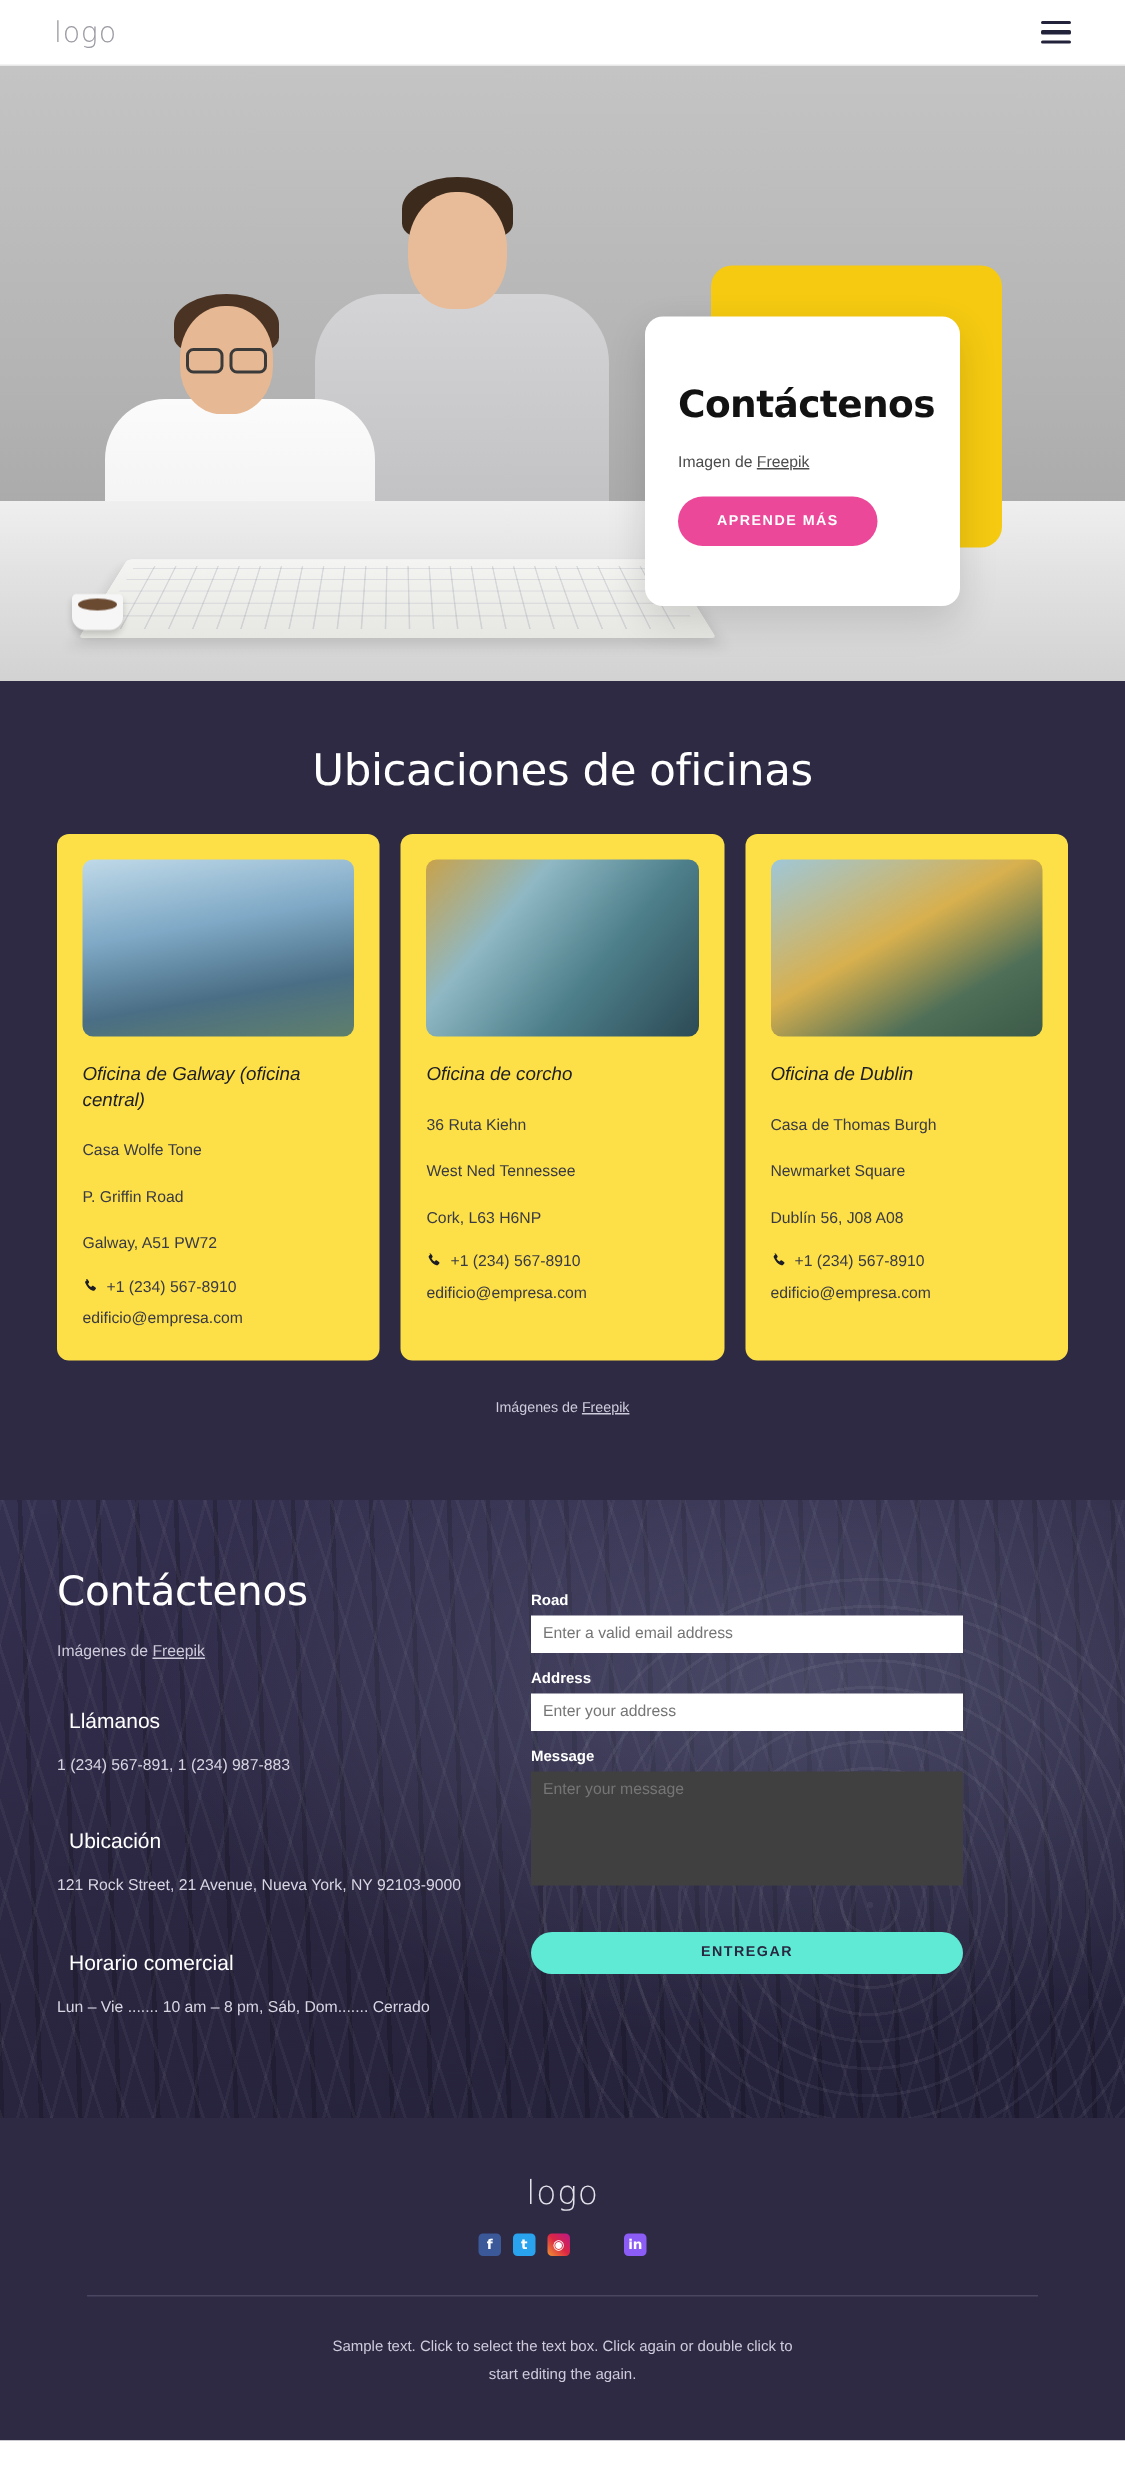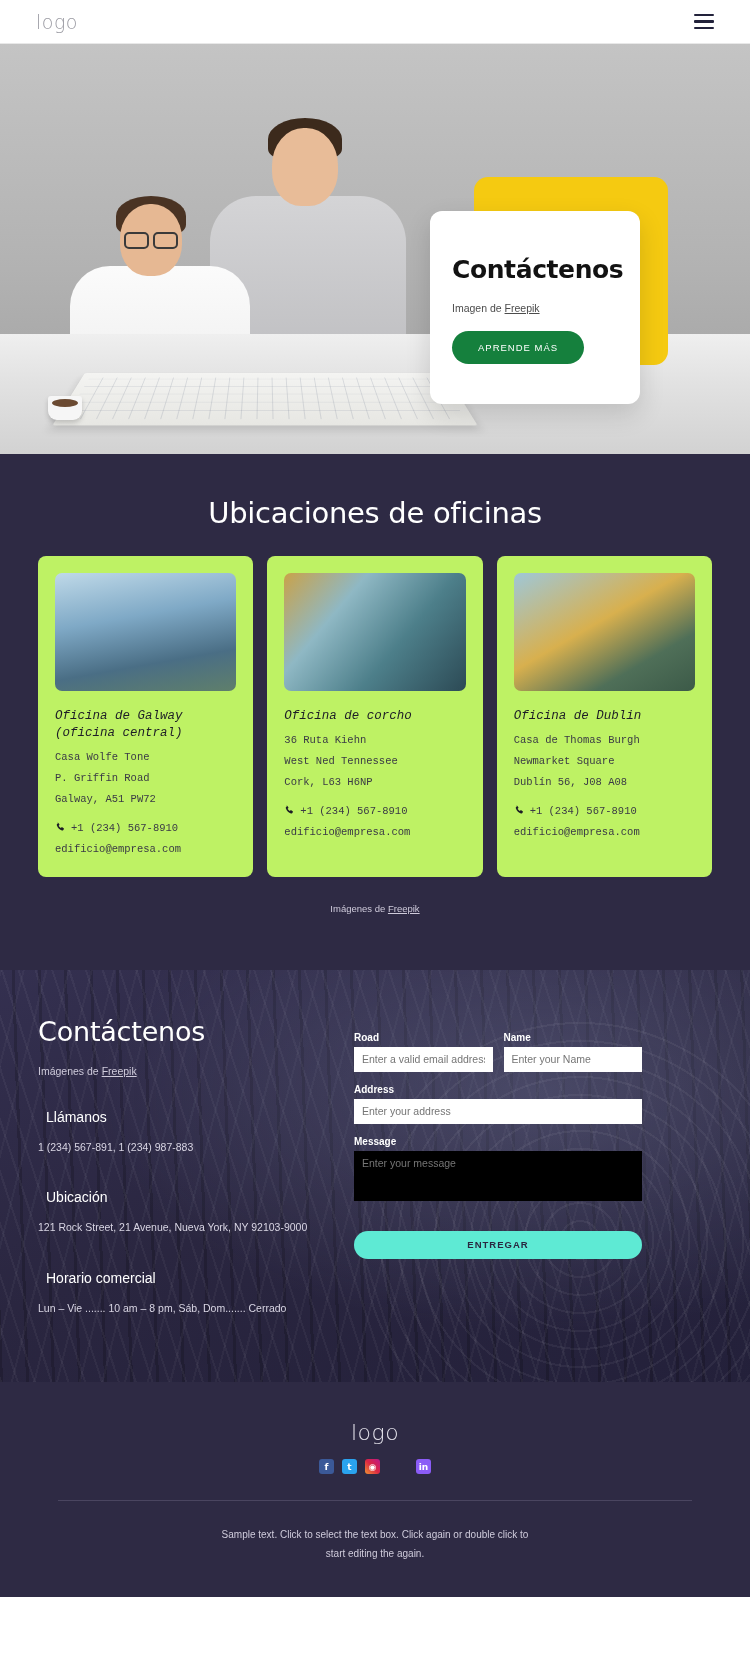--- a/index.html
+++ b/index.html
@@ -78,48 +78,48 @@
     background:#ffffff; border-radius:12px; padding:44px 22px 0;
     box-shadow:0 10px 26px rgba(0,0,0,.14);
   }
   .hero-title {
     font-size:25px; font-weight:700; color:#121212; letter-spacing:-.4px;
     font-family:"DejaVu Sans", sans-serif;
   }
   .hero-credit { font-size:10.5px; color:#4c4c4c; margin-top:18px; }
   .hero-credit a { color:#4c4c4c; text-decoration:underline; }
   .btn-dark {
-    display:inline-block; margin-top:17px; background:#15803d; color:#fff;
-    font-size:9.5px; font-weight:400; letter-spacing:1px; padding:11px 26px;
+    display:inline-block; margin-top:17px; background:#ec4899; color:#fff;
+    font-size:9.5px; font-weight:700; letter-spacing:1px; padding:11px 26px;
     border-radius:22px; border:none; cursor:pointer;
   }
 
   
   .offices { background:#2e2a44; padding:42px 0 56px; }
   .sec-title {
     text-align:center; color:#fff; font-size:29px; font-weight:400;
     letter-spacing:-.3px; font-family:"DejaVu Sans", sans-serif;
   }
   .sec-sub {
     text-align:center; color:#d7d4e0; font-size:11px; line-height:1.75;
     margin-top:24px; padding:0 80px;
   }
   .cards { display:flex; gap:14px; padding:0 38px; margin-top:26px; }
   .card {
-    flex:1; background:#bef264; border-radius:8px; padding:17px 17px 22px;font-family:Liberation Mono, monospace;
+    flex:1; background:#fde047; border-radius:8px; padding:17px 17px 22px;
   }
   .card-img { height:118px; border-radius:7px; }
   .card-img.i1 { background:linear-gradient(170deg,#bfd9e8 0%,#7fa9c6 38%,#4a6e85 72%,#5f7f6b 100%); }
   .card-img.i2 { background:linear-gradient(130deg,#c9a24a 0%,#8fb8c4 30%,#4d7f8a 62%,#2c4a55 100%); }
   .card-img.i3 { background:linear-gradient(150deg,#9fc7d8 0%,#d8b04e 44%,#4f6f58 74%,#3c5a48 100%); }
   .card-title {
     font-style:italic; font-size:12.5px; color:#1d1d26; margin-top:17px;
     line-height:1.35; font-weight:400;
   }
-  .card-line { font-size:10.5px; color:#3a3a45; margin-top:9px; }
+  .card-line { font-size:10.5px; color:#3a3a45; margin-top:19px; }
   .card-contact { margin-top:17px; }
   .card-phone { font-size:10.5px; color:#3a3a45; display:flex; align-items:center; gap:5px; }
   .phone-ico { width:11px; height:11px; flex:none; }
   .card-email { font-size:10.5px; color:#3a3a45; margin-top:9px; }
   .offices-credit { text-align:center; color:#cfcbdb; font-size:9.5px; margin-top:26px; }
   .offices-credit a { color:#cfcbdb; text-decoration:underline; }
 
   
   .contact {
     position:relative; padding:46px 38px 64px; overflow:hidden;
@@ -152,21 +152,21 @@
 
   .form { width:288px; padding-top:16px; }
   .frow { display:flex; gap:11px; }
   .fld { flex:1; margin-bottom:12px; }
   .flabel { color:#fff; font-size:10px; font-weight:700; display:block; margin-bottom:4px; }
   .finput {
     width:100%; height:25px; border:none; background:#fff; padding:0 8px;
     font-size:10.5px; color:#8b8b94; font-family:"Liberation Sans", sans-serif;
   }
   .ftext {
-    width:100%; height:50px; border:none; background:#000000; padding:6px 8px;
+    width:100%; height:76px; border:none; background:#404040; padding:6px 8px;
     font-size:10.5px; color:#8b8b94; resize:none;
     font-family:"Liberation Sans", sans-serif;
   }
   .btn-yellow {
     width:100%; margin-top:14px; background:#5eead4; color:#2a2740; border:none;
     height:28px; border-radius:16px; font-size:9.5px; font-weight:700;
     letter-spacing:1px; cursor:pointer; font-family:"Liberation Sans", sans-serif;
   }
 
   
@@ -314,24 +314,20 @@
           <div class="blk-p">Lun – Vie ....... 10 am – 8 pm, Sáb, Dom....... Cerrado</div>
         </div>
       </div>
 
       <div class="form">
         <div class="frow">
           <div class="fld">
             <label class="flabel">Road</label>
             <input class="finput" type="text" placeholder="Enter a valid email address" style="">
           </div>
-          <div class="fld">
-            <label class="flabel">Name</label>
-            <input class="finput" type="text" placeholder="Enter your Name" style="">
-          </div>
         </div>
         <div class="fld">
           <label class="flabel">Address</label>
           <input class="finput" type="text" placeholder="Enter your address" style="">
         </div>
         <div class="fld">
           <label class="flabel">Message</label>
           <textarea class="ftext" placeholder="Enter your message" style=""></textarea>
         </div>
         <button class="btn-yellow">ENTREGAR</button>

